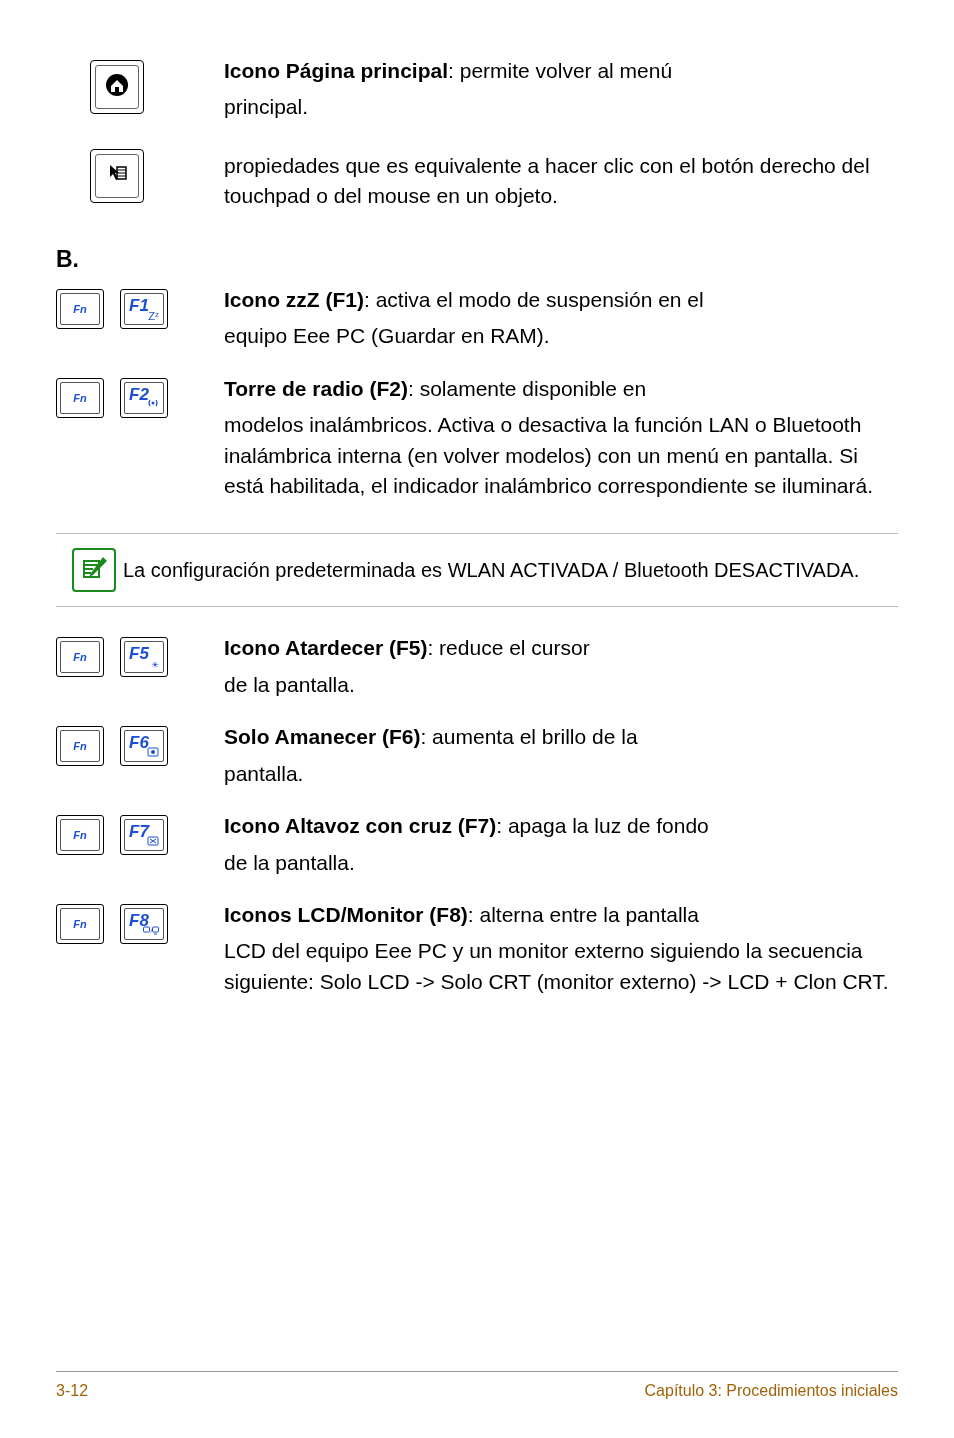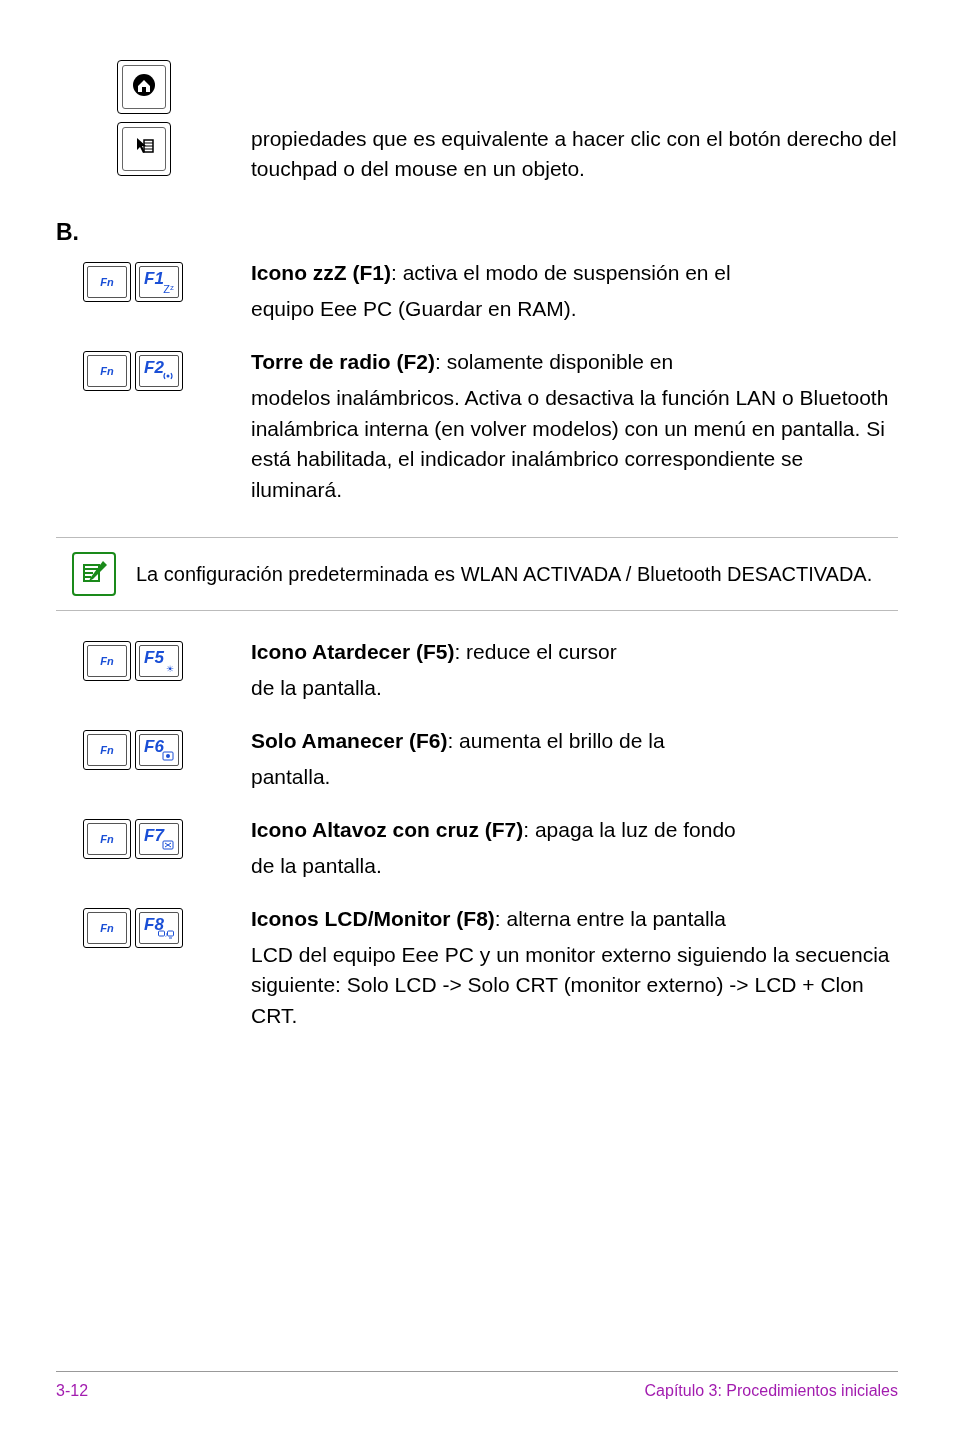--- a/index.html
+++ b/index.html
@@ -1,40 +1,40 @@
 <!DOCTYPE html>
 <html><head>
 <meta charset="utf-8">
 <style>
   * { box-sizing: border-box; margin: 0; padding: 0; }
   html, body { width: 954px; height: 1438px; background: #fff; font-family: "Segoe UI", "Helvetica Neue", Arial, sans-serif; color: #000; }
   .page { padding: 56px 56px 0 56px; position: relative; height: 100%; }
   .row { display: flex; align-items: flex-start; margin-bottom: 4px; }
-  .icon-col { width: 168px; flex: 0 0 168px; display: flex; align-items: flex-end; gap: 4px; padding-top: 4px; margin-left: 27px; }
+  .icon-col { width: 168px; flex: 0 0 168px; display: flex; align-items: flex-end; gap: 16px; padding-top: 4px; }
   .text-col { flex: 1; font-size: 21px; line-height: 1.45; }
   .text-col .cont { margin-top: 6px; margin-bottom: 18px; }
   .bold { font-weight: 700; }
   .key {
     width: 48px; height: 40px; border: 1px solid #000; border-radius: 3px;
     display: flex; align-items: center; justify-content: center; position: relative;
     background: #fff;
   }
   .key .inner {
     position: absolute; top: 3px; left: 3px; right: 3px; bottom: 3px;
     border: 1px solid #555; border-radius: 2px;
     display: flex; align-items: center; justify-content: center;
   }
   .fn-label { color: #1a4fd6; font-size: 11px; font-weight: 700; font-style: italic; }
   .fkey-top { position: absolute; top: 2px; left: 4px; font-size: 17px; font-weight: 700; font-style: italic; color: #1a4fd6; }
   .fkey-bot { position: absolute; bottom: 2px; right: 4px; font-size: 11px; color: #1a4fd6; line-height: 1; }
   .section-b { font-size: 23px; font-weight: 700; margin: 16px 0 12px 0; }
-  .note-box { border-top: 1px solid #bbb; border-bottom: 1px solid #bbb; padding: 14px 0; margin: 14px 0 26px 0; display: flex; gap: 20px; align-items: center; text-align: center; }
+  .note-box { border-top: 1px solid #bbb; border-bottom: 1px solid #bbb; padding: 14px 0; margin: 14px 0 26px 0; display: flex; gap: 7px; align-items: center; text-align: center; }
   .note-icon { width: 44px; height: 44px; border: 2px solid #1a8a1a; border-radius: 4px; display: flex; align-items: center; justify-content: center; flex: 0 0 44px; margin-left: 16px; }
   .note-text { font-size: 20px; line-height: 1.4; }
-  .footer { position: absolute; bottom: 38px; left: 56px; right: 56px; border-top: 1px solid #999; padding-top: 10px; display: flex; justify-content: space-between; font-size: 16px; color: #a21caf; }
+  .footer { position: absolute; bottom: 38px; left: 56px; right: 56px; border-top: 1px solid #999; padding-top: 10px; display: flex; justify-content: space-between; font-size: 16px; color: #a16207; }
   .big-square {
     width: 54px; height: 54px; border: 1px solid #000; border-radius: 4px; position: relative; background: #fff;
   }
   .big-square .inner2 {
     position: absolute; top: 4px; left: 4px; right: 4px; bottom: 4px; border: 1px solid #666; border-radius: 3px;
     display: flex; align-items: center; justify-content: center;
   }
 </style>
 </head>
 <body>
@@ -46,20 +46,24 @@
       <div class="big-square">
         <div class="inner2">
           <span>
             <svg width="26" height="26" viewBox="0 0 26 26">
                 <circle cx="13" cy="13" r="11" fill="#000"></circle>
                 <path d="M7 14 L13 8 L19 14 L19 20 L15 20 L15 15 L11 15 L11 20 L7 20 Z" fill="#fff"></path>
               </svg>
           </span>
         </div>
       </div>
+    </div>
+    <div class="text-col">
+      <div><span class="bold">Icono Página principal</span><span>: permite volver al menú</span></div>
+      <div class="cont">principal.</div>
     </div>
   </div>
 
   <div class="row">
     <div class="icon-col" style="padding-left:34px;">
       <div class="big-square">
         <div class="inner2">
           <span>
             <svg width="22" height="22" viewBox="0 0 22 22">
                 <path d="M4 2 L4 14 L7 11 L10 17 L12 16 L9 10 L13 10 Z" fill="#000"></path>

